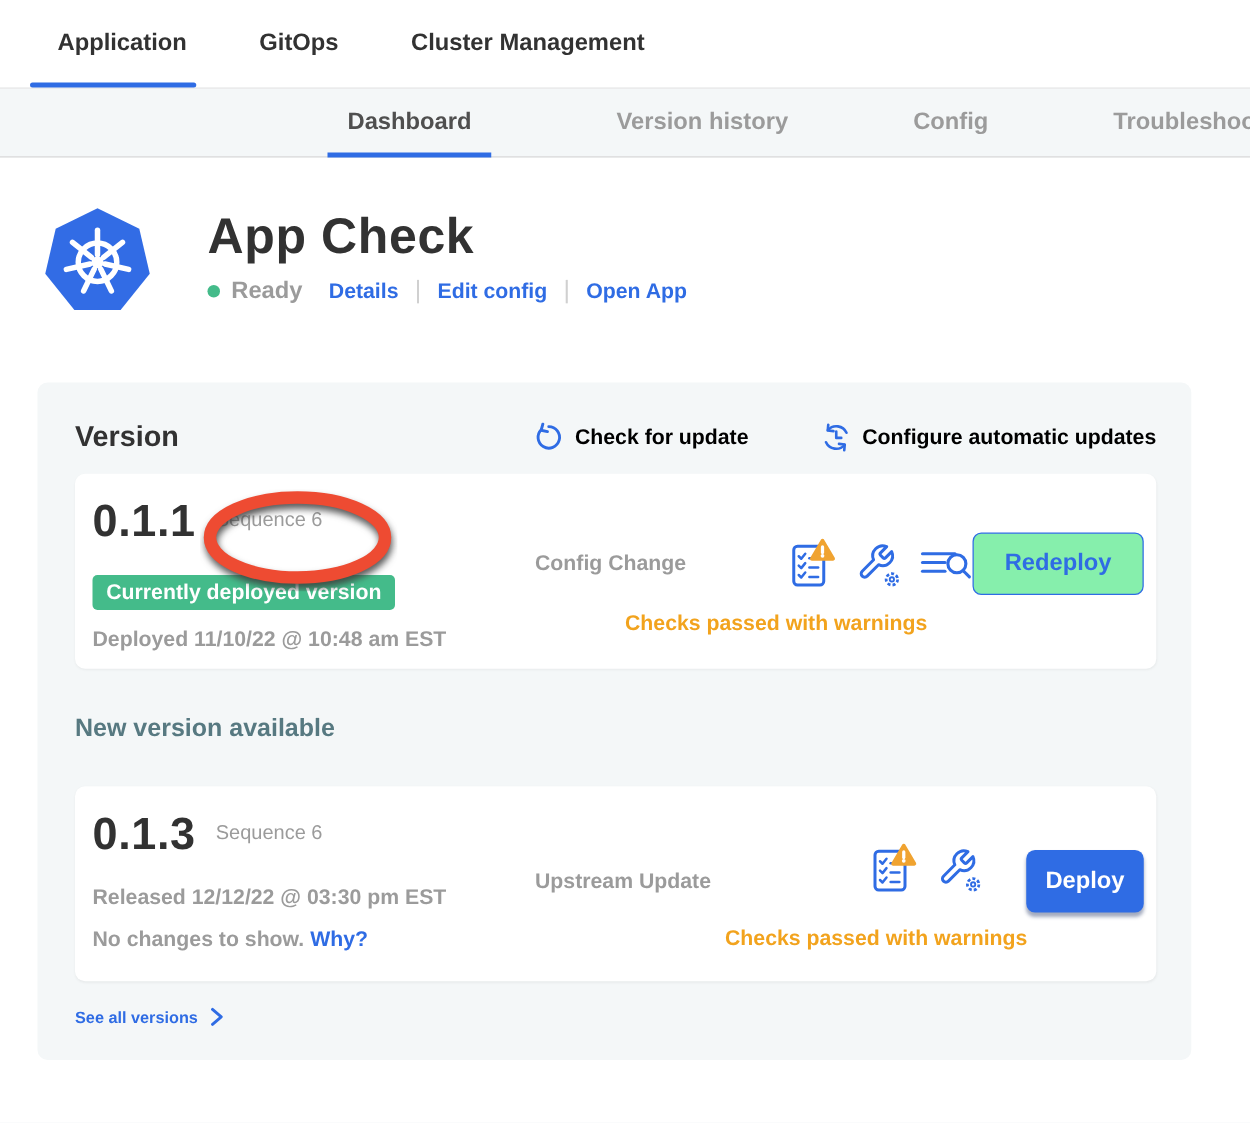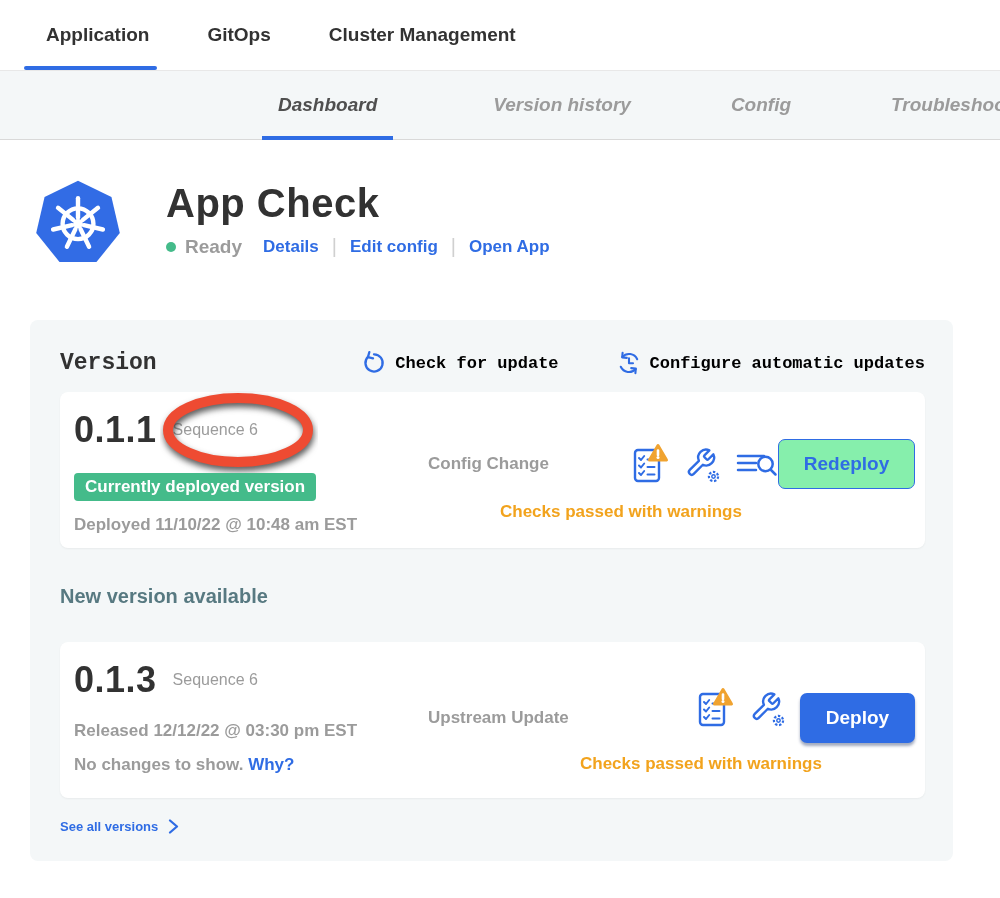--- a/index.html
+++ b/index.html
@@ -10,43 +10,43 @@
   }
 
   
   .topnav { height:70px; display:flex; align-items:stretch; padding-left:40px; background:#fff;text-align:right; }
   .topnav .tab { font-size:19px; font-weight:bold; color:#323232; display:flex; align-items:center;
                  padding:0 6px; margin-right:46px; position:relative; cursor:pointer; white-space:nowrap; }
   .topnav .tab.active::after { content:""; position:absolute; left:-16px; right:-2px; bottom:0;
                  height:4px; background:#2f6ce4; border-radius:2px; }
 
   
-  .subnav { height:70px; background:#f4f7f8; border-top:1px solid #e8e8e8; border-bottom:1px solid #d9d9d9;
-            display:flex; align-items:stretch; padding-left:262px;font-style:italic; }
+  .subnav { height:56px; background:#f4f7f8; border-top:1px solid #e8e8e8; border-bottom:1px solid #d9d9d9;
+            display:flex; align-items:stretch; padding-left:262px; }
   .subnav .tab { font-size:19px; font-weight:bold; color:#9b9b9b; display:flex; align-items:center;
                  margin-right:100px; position:relative; cursor:pointer; white-space:nowrap; }
   .subnav .tab.active { color:#4f4f4f; padding:0 16px; }
   .subnav .tab.active::after { content:""; position:absolute; left:0; right:0; bottom:-1px;
                  height:4px; background:#2f6ce4; }
 
   
   .app-header { display:flex; align-items:flex-start; padding:38px 0 0 34px; }
   .k8s-logo { width:88px; height:88px; flex:0 0 auto; }
   .head-info { margin-left:44px; padding-top:2px; }
   .app-title { font-size:40px; font-weight:bold; color:#323232; line-height:46px; margin:0; letter-spacing:0.5px; }
   .status-row { display:flex; align-items:center; margin-top:9px; }
   .dot { width:10px; height:10px; border-radius:50%; background:#44bb8a; margin-right:9px; }
   .status-text { color:#9b9b9b; font-weight:bold; font-size:19px; margin-right:21px; }
   .hlink { color:#2f6ce4; font-weight:bold; font-size:17px; cursor:pointer; }
   .sep { color:#d0d0d0; margin:0 13px; font-size:20px; font-weight:normal; }
 
   
   .version-panel { margin:54px 0 0 30px; width:923px; background:#f4f7f8; border-radius:8px;
                    padding:30px 28px 26px 30px; }
-  .panel-head { display:flex; align-items:center;font-family:Liberation Mono, monospace; }
+  .panel-head { display:flex; align-items:center; }
   .panel-title { font-size:23px; font-weight:bold; color:#323232; }
   .panel-actions { margin-left:auto; display:flex; align-items:center; gap:58px; }
   .action-link { display:flex; align-items:center; gap:9px; color:#000000; font-weight:bold;
                  font-size:17px; cursor:pointer; white-space:nowrap; }
 
   .vcard { background:#fff; border-radius:8px; margin-top:16px; height:156px; position:relative;
            box-shadow:0 1px 2px rgba(0,0,0,.05); padding:14px 0 0 14px; }
   .ver-line { display:flex; align-items:center; }
   .ver-num { font-size:36px; font-weight:bold; color:#323232; line-height:48px; letter-spacing:0.5px; }
   .seq { font-size:16px; color:#9b9b9b; margin-left:16px; }
@@ -56,21 +56,21 @@
   .deployed { margin-top:14px; }
   .released { margin-top:17px; }
   .nochanges { margin-top:14px; }
   .why { color:#2f6ce4; cursor:pointer; }
   .src-label { position:absolute; left:368px; font-size:17px; font-weight:bold; color:#9b9b9b; white-space:nowrap; }
   .icon-row { position:absolute; display:flex; align-items:center; gap:13px; }
   .btn { position:absolute; right:10px; height:50px; border-radius:7px; font-size:19px; font-weight:bold;
          display:flex; align-items:center; justify-content:center; cursor:pointer;
          font-family:"Liberation Sans", sans-serif; }
   .btn.outline { width:137px; top:47px; background:#86efac; border:1.5px solid #2f6ce4; color:#2f6ce4; }
-  .btn.solid { width:115px; top:51px; background:#2f6ce4; border:none; color:#fff;
+  .btn.solid { width:94px; top:51px; background:#2f6ce4; border:none; color:#fff;
                box-shadow:0 3px 3px rgba(25,45,95,.4); }
   .checks { position:absolute; font-size:17px; font-weight:bold; color:#f2a31d; white-space:nowrap; }
 
   .new-ver-head { margin-top:37px; font-size:20px; font-weight:bold; color:#577981; }
   .card2 { margin-top:34px; }
   .see-all { margin-top:20px; display:flex; align-items:center; gap:8px; color:#2f6ce4;
              font-size:13px; font-weight:bold; cursor:pointer; }
 
   
   .annotation { position:absolute; left:160px; top:391px; width:158px; height:82px;

